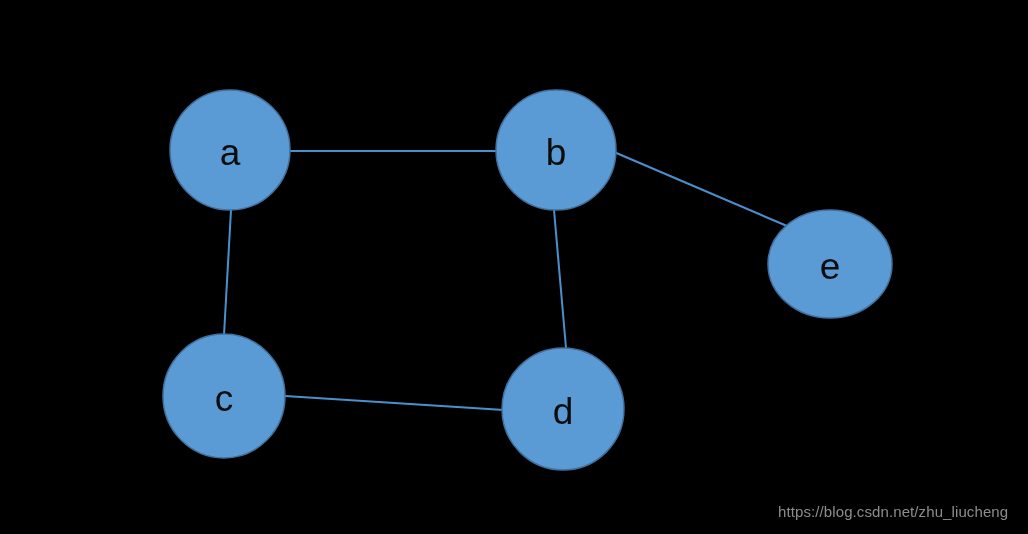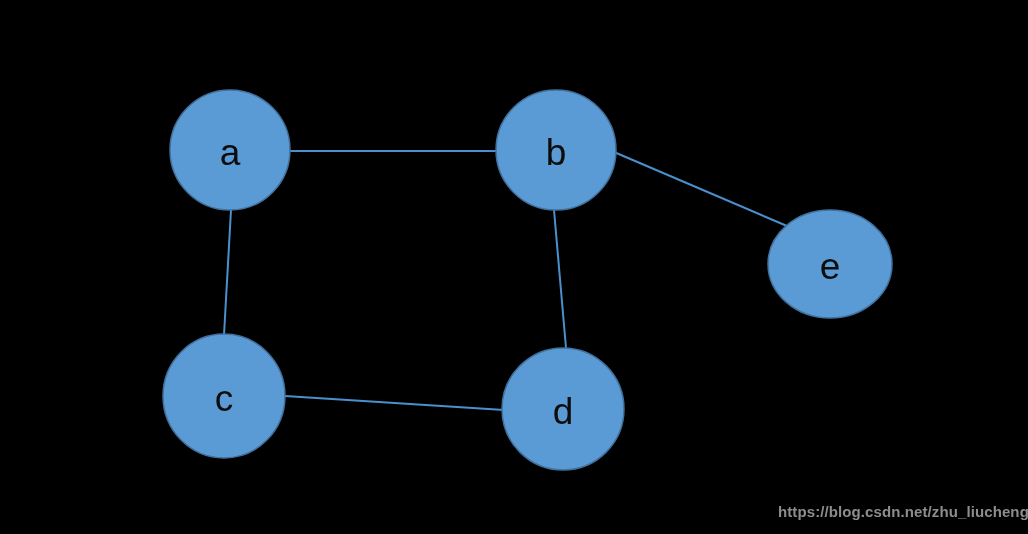--- a/index.html
+++ b/index.html
@@ -38,21 +38,20 @@
   .watermark {
     position: absolute;
     left: 778px;
     top: 503px;
     font-family: "Liberation Sans", sans-serif;
     font-size: 15px;
     color: #8d8d8d;
     letter-spacing: 0.1px;
     white-space: nowrap;
     user-select: none;
-    font-weight: bold;
   }
 </style>
 </head>
 <body>
 
 <div id="canvas-root">
 
   <svg id="graph-svg" viewBox="0 0 1028 534" xmlns="http://www.w3.org/2000/svg">
 
     <rect x="0" y="0" width="1028" height="534" fill="#000000"></rect>

